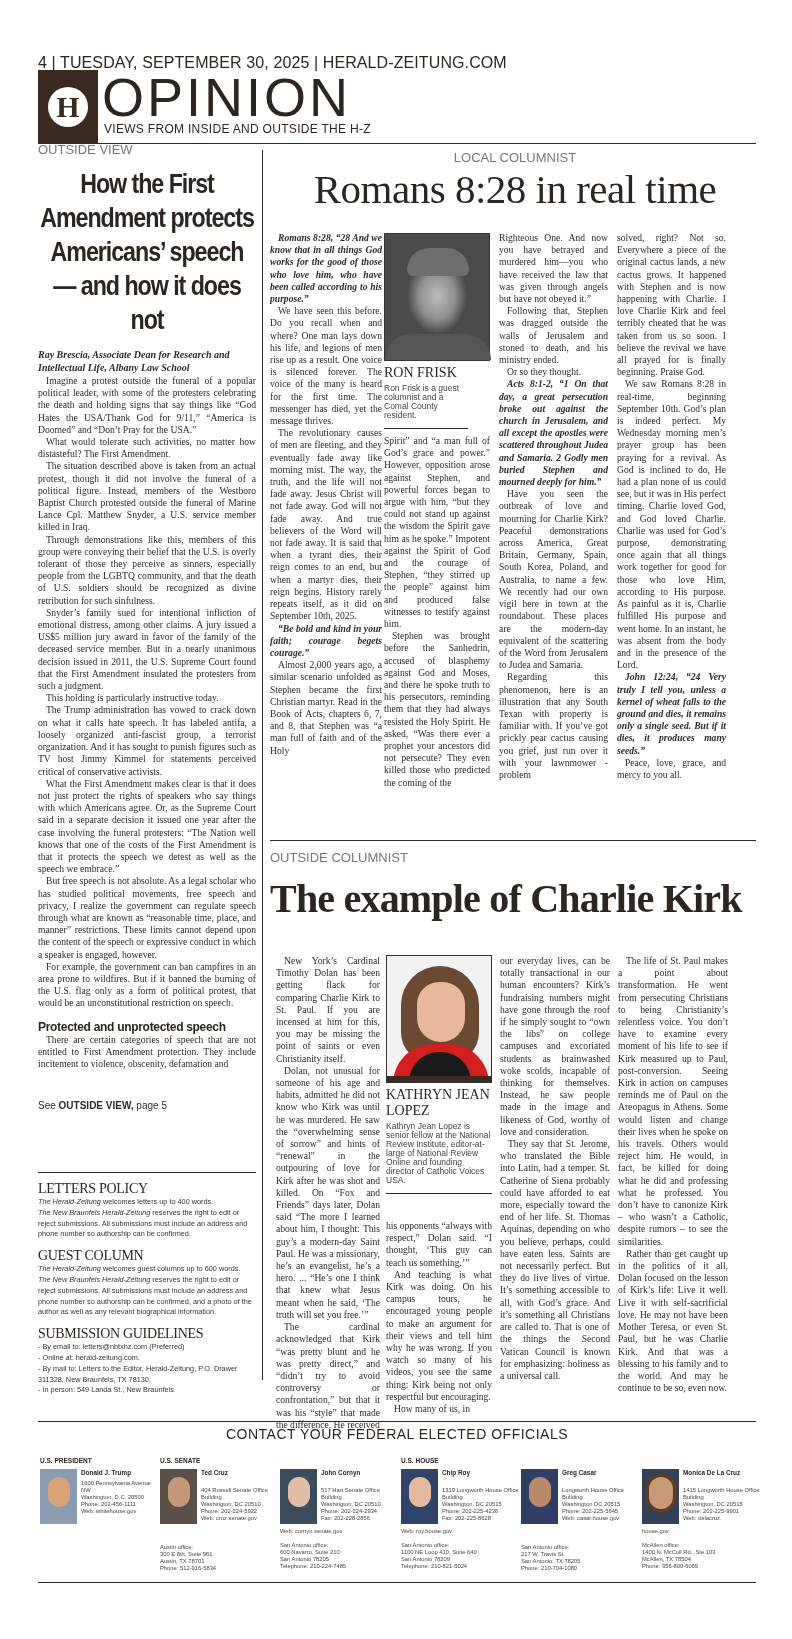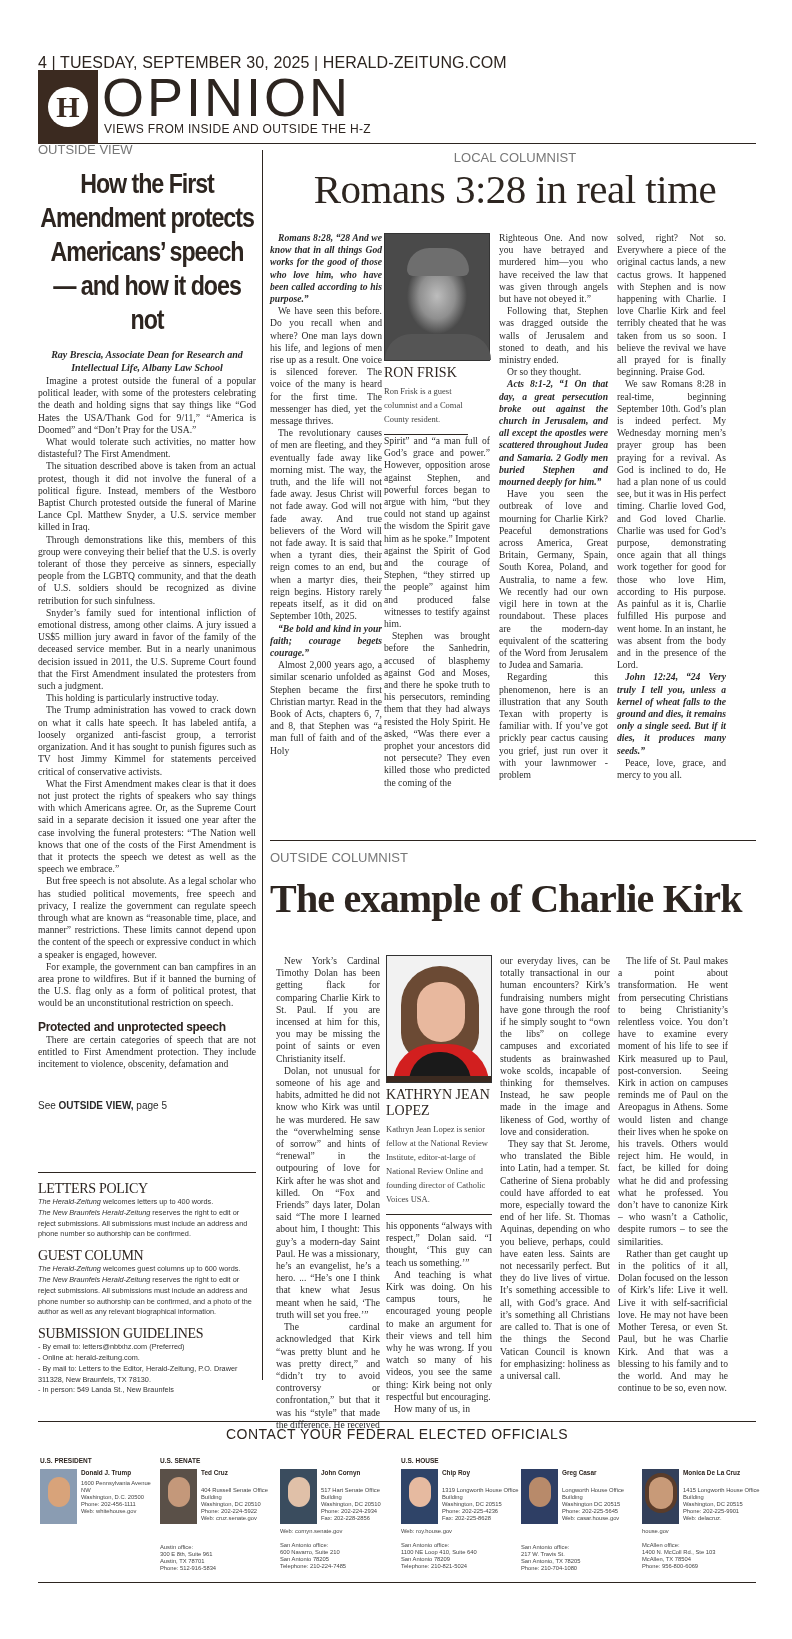--- a/index.html
+++ b/index.html
@@ -7,39 +7,39 @@
   .abs { position: absolute; }
   .folio { left: 38px; top: 54px; font-family: "Liberation Sans", sans-serif; font-size: 16px; color: #2d2520; letter-spacing: 0.1px; }
   .masthead { left: 38px; top: 70px; width: 718px; height: 74px; border-bottom: 1.5px solid #2d2520; }
   .masthead .logo-box { position: absolute; left: 0; top: 0; width: 60px; height: 74px; background: #3b2a20; display: flex; align-items: center; justify-content: center; }
   .masthead .logo-glyph { width: 40px; height: 40px; border-radius: 50%; background: #fff; color: #3b2a20; font-family: "Liberation Serif", serif; font-weight: bold; font-size: 30px; display: flex; align-items: center; justify-content: center; }
   .masthead .title { position: absolute; left: 64px; top: -4px; font-family: "Liberation Sans", sans-serif; font-size: 54px; letter-spacing: 3px; color: #2d2520; font-weight: normal; }
   .masthead .tagline { position: absolute; left: 66px; top: 52px; font-family: "Liberation Sans", sans-serif; font-size: 12px; color: #2d2520; letter-spacing: 0.3px; }
   .kicker { font-family: "Liberation Sans", sans-serif; font-size: 13px; color: #777; }
   .left-col { left: 38px; top: 142px; width: 218px; }
   .hl-left { font-family: "Liberation Sans", sans-serif; font-weight: bold; font-size: 27px; line-height: 34px; text-align: center; color: #2d2520; letter-spacing: -1.2px; margin-top: 10px; transform: scaleX(0.86); transform-origin: center; width: 250px; margin-left: -16px; }
-  .byline-left { font-style: italic; font-weight: bold; font-size: 10px; text-align: center; line-height: 12.5px; margin-top: 12px; }
+  .byline-left { font-style: italic; font-weight: bold; font-size: 10px; text-align: left; line-height: 12.5px; margin-top: 12px; }
   .body-text { font-size: 9.6px; line-height: 12.2px; text-align: justify; hyphens: auto; color: #2a2a2a; }
   .body-text p { text-indent: 8px; }
   .subhead { font-family: "Liberation Sans", sans-serif; font-weight: bold; font-size: 12px; margin-top: 10px; color: #2d2520; letter-spacing: -0.3px; }
   .jump { text-align: left; font-family: "Liberation Sans", sans-serif; font-size: 10px; margin-top: 30px; }
   .jump b { font-weight: bold; }
   .rule { border-top: 1.5px solid #2d2520; }
   .policy h3 { font-family: "Liberation Serif", serif; font-weight: normal; font-size: 14px; color: #2d2520; margin-top: 8px; letter-spacing: -0.3px; }
   .policy p { font-family: "Liberation Sans", sans-serif; font-size: 7.3px; line-height: 10.8px; color: #333; }
   .policy i { font-style: italic; }
   .vline { left: 262px; top: 150px; height: 1230px; border-left: 1px solid #2d2520; }
   .right-area { left: 270px; width: 490px; }
   .hl-right { font-family: "Liberation Serif", serif; font-size: 41px; color: #2d2520; line-height: 44px; margin-top: 2px; letter-spacing: -0.5px; }
   .hl-bold { font-family: "Liberation Serif", serif; font-weight: bold; font-size: 40px; color: #2d2520; line-height: 44px; letter-spacing: -0.8px; }
   .col { position: absolute; }
   .scripture { font-style: italic; font-weight: bold; }
   .photo { border: 1px solid #333; }
   .author-name { font-family: "Liberation Serif", serif; font-size: 14px; color: #2d2520; margin-top: 4px; line-height: 16px; }
-  .author-bio { font-family: Liberation Serif, serif; font-size: 8.5px; line-height: 14px; color: #444; margin-top: 3px; }
+  .author-bio { font-family: Liberation Sans, sans-serif; font-size: 8.5px; line-height: 9px; color: #444; margin-top: 3px; }
   .officials-title { left: 38px; top: 1426px; width: 718px; text-align: center; font-family: "Liberation Sans", sans-serif; font-size: 14px; color: #2d2520; letter-spacing: 0.5px; }
   .off-cat { font-family: "Liberation Sans", sans-serif; font-weight: bold; font-size: 6.5px; color: #2d2520; }
   .official { position: absolute; width: 118px; }
   .official .pic { position: absolute; left: 0; top: 0; width: 37px; height: 55px; }
   .official .name { position: absolute; left: 41px; top: 0; font-family: "Liberation Sans", sans-serif; font-weight: bold; font-size: 6.4px; color: #2d2520; }
   .official .addr { position: absolute; left: 41px; top: 11px; width: 80px; font-family: "Liberation Sans", sans-serif; font-size: 5.8px; line-height: 7.1px; color: #444; }
   .official .extra { position: absolute; left: 0; font-family: "Liberation Sans", sans-serif; font-size: 5.8px; line-height: 7.1px; color: #444; width: 120px; }
 </style>
 </head>
 <body>
@@ -90,21 +90,21 @@
   <p>- By email to: letters@nbtxhz.com  (Preferred)</p>
   <p>- Online at: herald-zeitung.com.</p>
   <p>- By mail to: Letters to the Editor, Herald-Zeitung, P.O. Drawer 311328, New Braunfels, TX 78130.</p>
   <p>- In person: 549 Landa St., New Braunfels</p>
 </div>
 
 <div class="abs vline"></div>
 
 <div class="abs right-area" style="top:150px;text-align:center;">
   <div class="kicker">LOCAL COLUMNIST</div>
-  <div class="hl-right">Romans 3:28 in real time</div>
+  <div class="hl-right">Romans 8:28 in real time</div>
 </div>
 
 <div class="col body-text" style="left:270px; top:232px; width:112px;">
   <p class="scripture">Romans 8:28, “28 And we know that in all things God works for the good of those who love him, who have been called according to his purpose.”</p>
   <p>We have seen this before. Do you recall when and where? One man lays down his life, and legions of men rise up as a result. One voice is silenced forever. The voice of the many is heard for the first time. The messenger has died, yet the message thrives.</p>
   <p>The revolutionary causes of men are fleeting, and they eventually fade away like morning mist. The way, the truth, and the life will not fade away. Jesus Christ will not fade away. God will not fade away. And true believers of the Word will not fade away. It is said that when a tyrant dies, their reign comes to an end, but when a martyr dies, their reign begins. History rarely repeats itself, as it did on September 10th, 2025.</p>
   <p class="scripture">“Be bold and kind in your faith; courage begets courage.”</p>
   <p>Almost 2,000 years ago, a similar scenario unfolded as Stephen became the first Christian martyr. Read in the Book of Acts, chapters 6, 7, and 8, that Stephen was “a man full of faith and of the Holy</p>
 </div>
 

